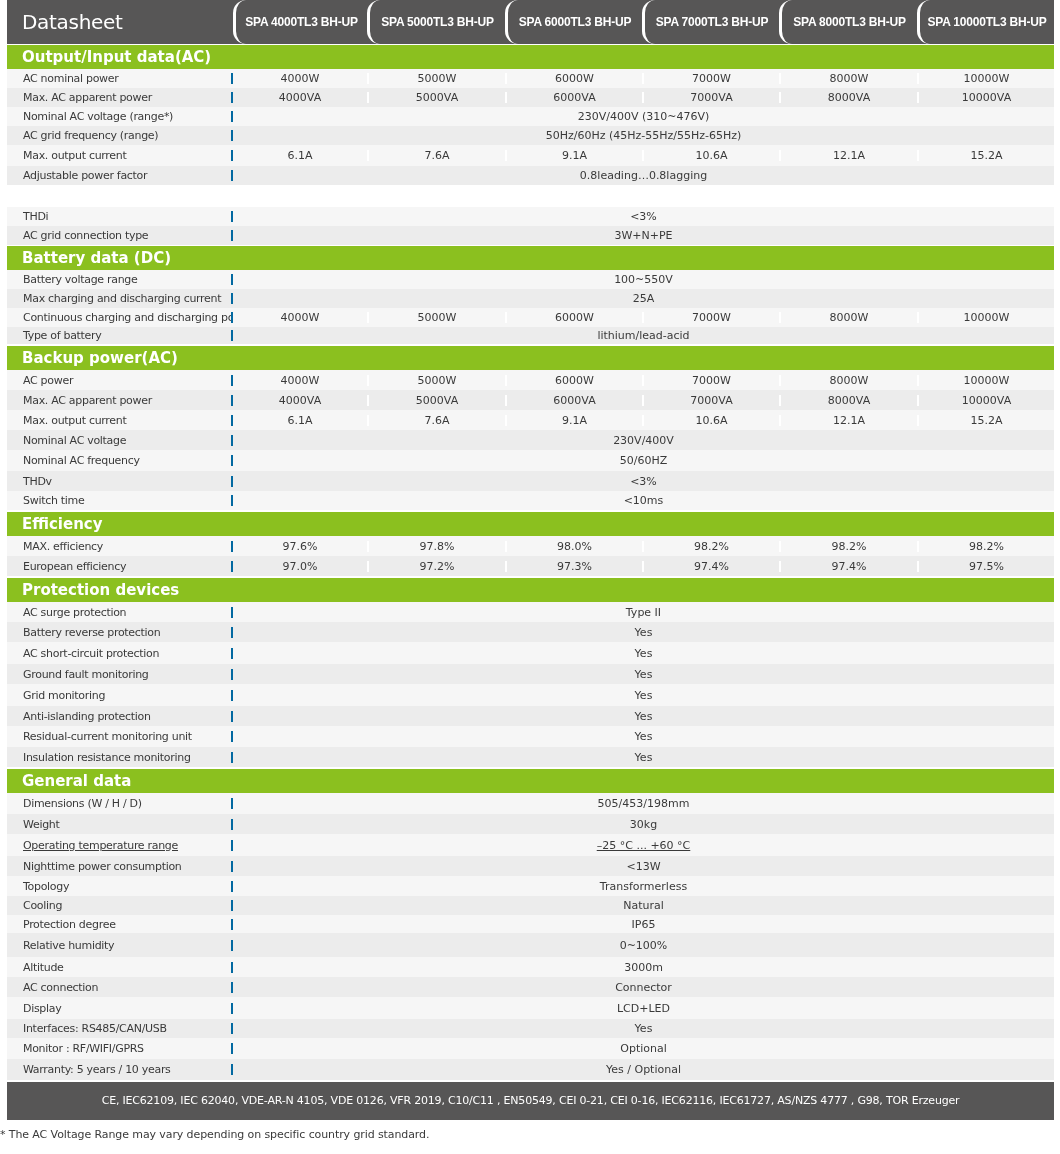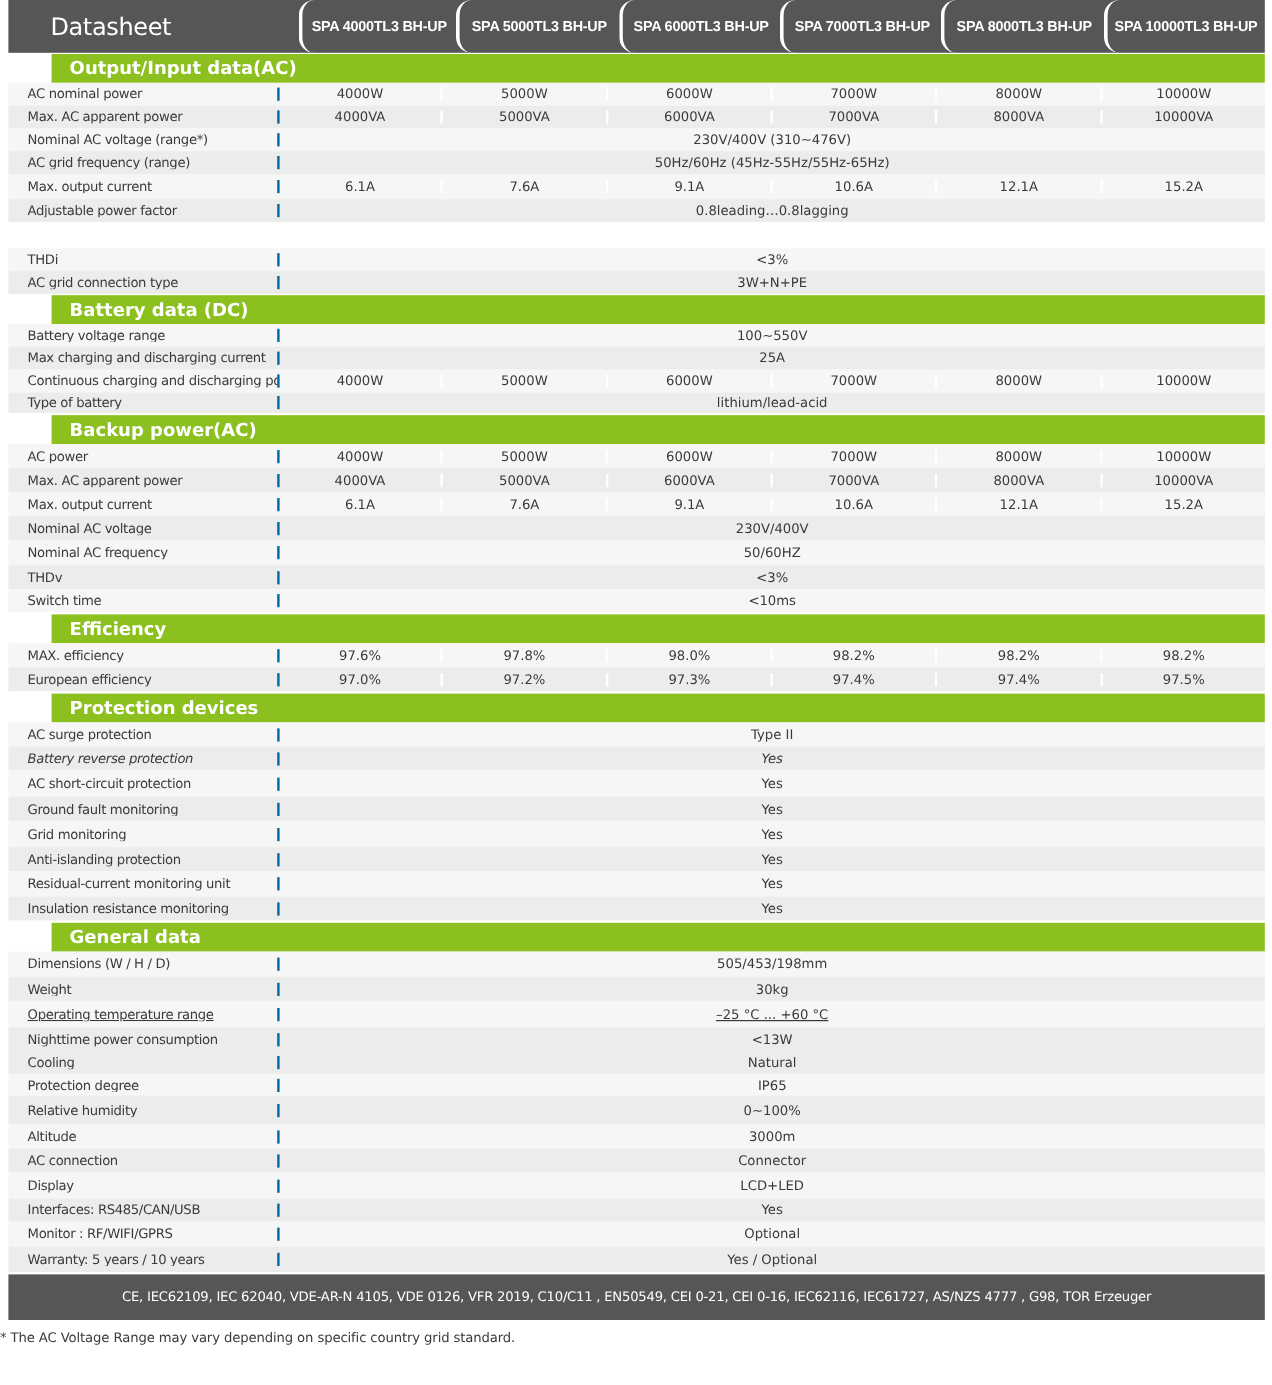--- a/index.html
+++ b/index.html
@@ -1,27 +1,27 @@
 <!DOCTYPE html>
 <html><head>
 <meta charset="utf-8">
 <style>
   html, body { margin: 0; padding: 0; background: #ffffff; }
   body { width: 1060px; height: 1154px; position: relative; overflow: hidden;
          font-family: "DejaVu Sans", "Liberation Sans", sans-serif; color: #3a3a3a; }
   .sheet { position: absolute; left: 7px; top: 0; width: 1047px; }
   .hdr { display: flex; height: 44px; background: #575656; }
   .hdr .title { width: 226px; color: #fff; font-size: 20px; line-height: 44px; padding-left: 15px;
-                font-family: "DejaVu Sans", sans-serif; letter-spacing: -0.3px; box-sizing: border-box; width: 226px; margin-left: 20px; }
+                font-family: "DejaVu Sans", sans-serif; letter-spacing: -0.3px; box-sizing: border-box; width: 226px; }
   .hdr .model { color: #fff; font-weight: bold; font-size: 12px; line-height: 44px; text-align: center;
                 border-left: 3px solid #ffffff; box-sizing: border-box; white-space: nowrap; overflow: hidden;
                 font-family: "Liberation Sans", sans-serif; letter-spacing: -0.2px; border-radius: 13px; }
   .m0 { width: 134px; } .m1 { width: 138px; } .m2 { width: 137px; } .m3 { width: 137px; } .m4 { width: 138px; } .m5 { width: 137px; }
   .sec { height: 24px; background: #8bc01f; color: #fff; font-weight: bold; font-size: 15px; line-height: 24px;
-         padding-left: 15px; margin-top: 2px; font-family: "DejaVu Sans", sans-serif; margin-left: 36px; }
+         padding-left: 15px; margin-top: 2px; font-family: "DejaVu Sans", sans-serif; }
   .row { display: flex; font-size: 11px; line-height: 1; align-items: center; }
   .row .lbl { width: 226px; padding-left: 16px; box-sizing: border-box; white-space: nowrap; overflow: hidden;
               letter-spacing: -0.3px; border-right: 2px solid #0369a1; }
   .row .cell { text-align: center; box-sizing: border-box; border-left: 2px solid #ffffff; }
   .row .span { flex: 1; text-align: center; }
   .row.odd { background: #f6f6f6; }
   .row.even { background: #ececec; }
   .c0 { width: 134px; border-left: none !important; } .c1 { width: 138px; } .c2 { width: 137px; } .c3 { width: 137px; } .c4 { width: 138px; } .c5 { width: 137px; }
   .certs { height: 38px; background: #575656; color: #fff; font-size: 11px; text-align: center; line-height: 38px;
            margin-top: 2px; letter-spacing: -0.2px; }
@@ -172,21 +172,21 @@
         <div class="cell c2">97.3%</div>
         <div class="cell c3">97.4%</div>
         <div class="cell c4">97.4%</div>
         <div class="cell c5">97.5%</div>
       </div>
       <div class="sec" style="margin-top: 2px;">Protection devices</div>
       <div class="row odd" style="height: 20px;">
         <div class="lbl">AC surge protection</div>
         <div class="span">Type II</div>
       </div>
-      <div class="row even" style="height: 20px; font-style: italic;">
+      <div class="row even" style="height: 20px;">
         <div class="lbl">Battery reverse protection</div>
         <div class="span">Yes</div>
       </div>
       <div class="row odd" style="height: 22px;">
         <div class="lbl">AC short-circuit protection</div>
         <div class="span">Yes</div>
       </div>
       <div class="row even" style="height: 20px;">
         <div class="lbl">Ground fault monitoring</div>
         <div class="span">Yes</div>
@@ -216,20 +216,24 @@
         <div class="lbl">Weight</div>
         <div class="span">30kg</div>
       </div>
       <div class="row odd" style="height: 22px; text-decoration: underline;">
         <div class="lbl">Operating temperature range</div>
         <div class="span">–25 °C ... +60 °C</div>
       </div>
       <div class="row even" style="height: 20px;">
         <div class="lbl">Nighttime power consumption</div>
         <div class="span">&lt;13W</div>
+      </div>
+      <div class="row odd" style="height: 20px;">
+        <div class="lbl">Topology</div>
+        <div class="span">Transformerless</div>
       </div>
       <div class="row even" style="height: 19px;">
         <div class="lbl">Cooling</div>
         <div class="span">Natural</div>
       </div>
       <div class="row odd" style="height: 18px;">
         <div class="lbl">Protection degree</div>
         <div class="span">IP65</div>
       </div>
       <div class="row even" style="height: 24px;">

